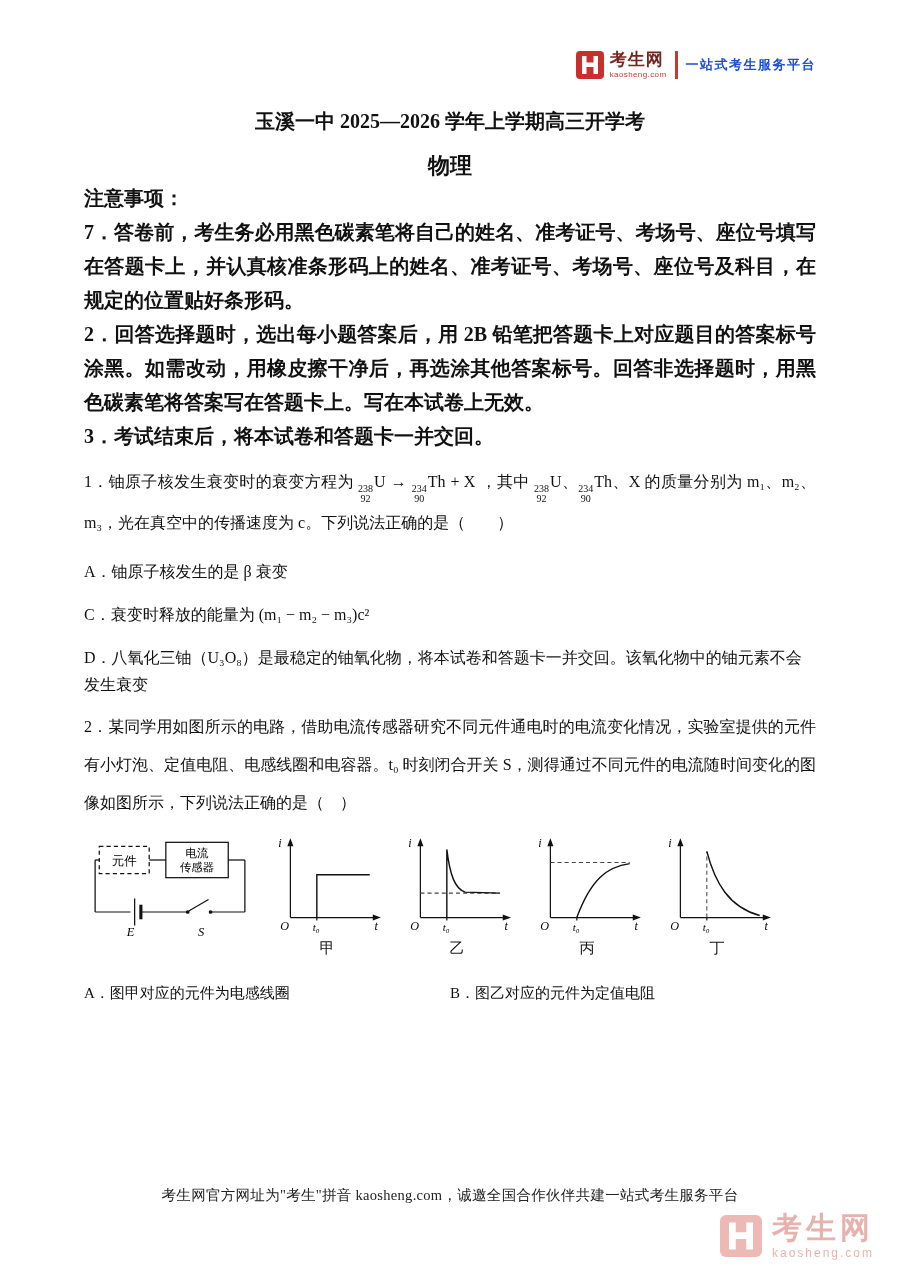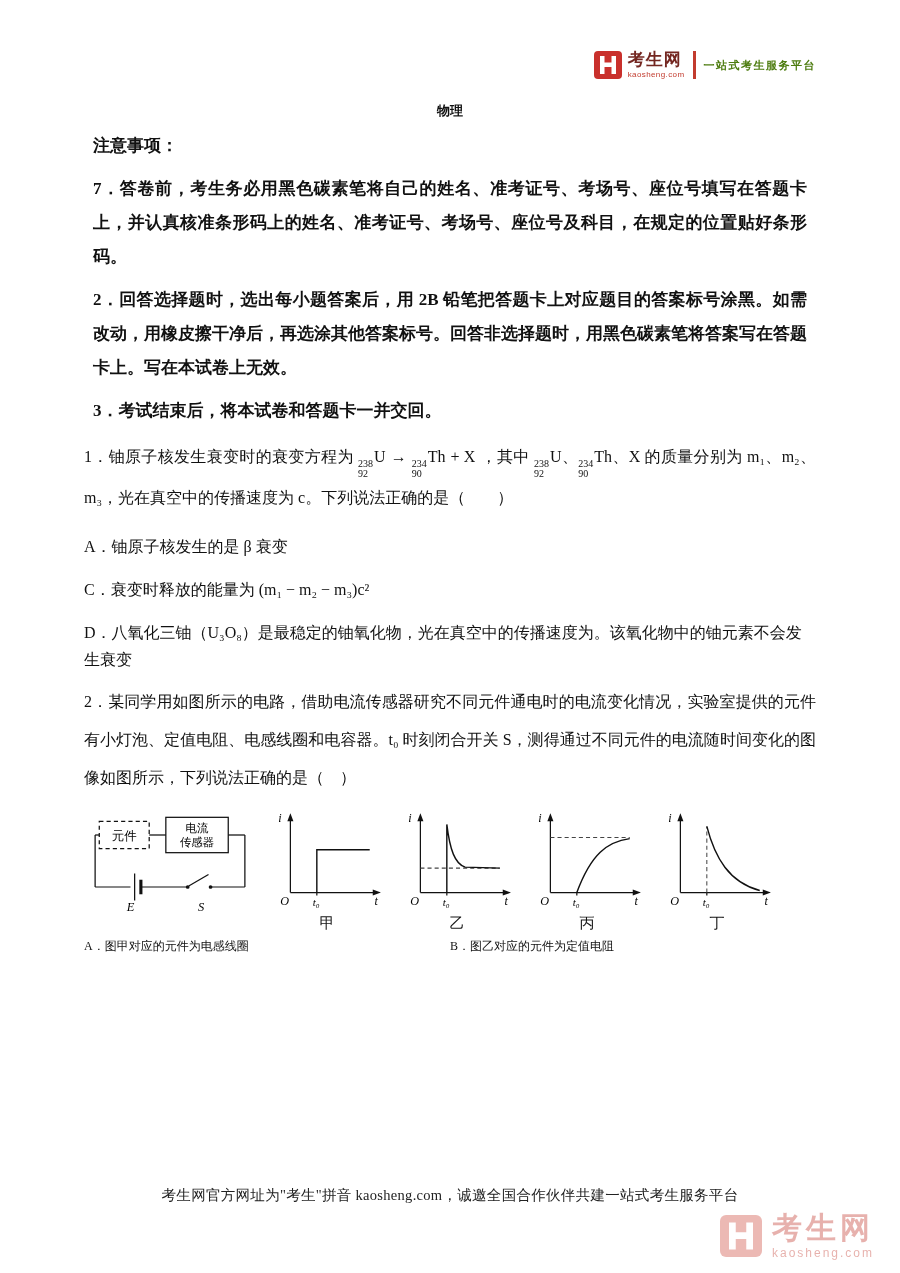--- a/index.html
+++ b/index.html
@@ -10,45 +10,45 @@
   }
   .page{padding:44px 84px 0}
 
   
   .logo-bar{display:flex;justify-content:flex-end;align-items:center;height:42px}
   .logo-icon{width:28px;height:28px;flex:0 0 auto}
   .logo-col{display:flex;flex-direction:column;line-height:1;margin-left:6px}
   .logo-name{font-size:17px;font-weight:bold;color:#732620;font-family:"Liberation Sans",sans-serif;letter-spacing:1px}
   .logo-domain{font-size:8px;color:#c23b2e;font-family:"Liberation Sans",sans-serif;margin-top:3px;letter-spacing:.4px}
   .logo-divider{width:3px;height:28px;background:#c23b2e;margin:0 8px}
-  .logo-tagline{font-size:11px;font-weight:bold;color:#4d7c0f;font-family:Liberation Mono, monospace;letter-spacing:1.5px}
+  .logo-tagline{font-size:13px;font-weight:bold;color:#1d4ed8;font-family:Liberation Mono, monospace;letter-spacing:1.5px}
 
   h1.title{font-size:20px;text-align:center;margin:22px 0 0;font-weight:bold}
-  h2.subject{font-size:13px;text-align:center;margin:16px 0 0;font-weight:bold}
-
-  p.bold-para{font-size:17px;font-weight:bold;line-height:34px;text-align:justify;margin:9px}
+  h2.subject{font-size:22px;text-align:center;margin:16px 0 0;font-weight:bold}
+
+  p.bold-para{font-size:20px;font-weight:bold;line-height:34px;text-align:justify;margin:0}
   .notice-head{margin-top:20px}
   .mt4{margin-top:4px}
 
   p.q-para{font-size:16px;line-height:38px;text-align:justify;margin:10px 0 0}
   p.opt{font-size:16px;line-height:27px;margin:16px 0 0}
 
   
   .nuclide{white-space:nowrap}
-  .presc{display:inline-flex;flex-direction:column;align-items:flex-start;
+  .presc{display:inline-flex;flex-direction:column;align-items:center;
          font-size:10px;line-height:10px;vertical-align:-5px;margin-right:1px}
   .op{margin:0 5px}
 
   
   .figures{display:flex;align-items:flex-start;gap:12px;margin-top:12px}
   .fig{display:flex;flex-direction:column;align-items:center}
   .fig-caption{font-size:15px;margin-top:1px}
   svg text{font-family:"Liberation Serif","DejaVu Serif",serif}
 
-  .opt-row{display:flex;margin-top:5px;font-size:12px}
+  .opt-row{display:flex;margin-top:26px;font-size:15px}
   .opt-row .opt-a{width:366px}
 
   .footer{position:absolute;left:0;right:0;bottom:68px;text-align:center;
           font-size:14.5px;color:#222;letter-spacing:.3px}
 
   .watermark{position:absolute;right:26px;bottom:14px;display:flex;align-items:center;opacity:.55}
   .wm-icon{width:42px;height:42px}
   .wm-col{display:flex;flex-direction:column;margin-left:10px;line-height:1}
   .wm-name{font-size:30px;font-weight:bold;color:#d4736b;font-family:"Liberation Sans",sans-serif;letter-spacing:4px}
   .wm-domain{font-size:12px;color:#d4736b;font-family:"Liberation Sans",sans-serif;letter-spacing:2px;margin-top:4px}
@@ -66,20 +66,21 @@
       <rect x="6" y="11.5" width="16" height="4.5" fill="#fff"></rect>
     </svg>
     <div class="logo-col">
       <div class="logo-name">考生网</div>
       <div class="logo-domain">kaosheng.com</div>
     </div>
     <div class="logo-divider"></div>
     <div class="logo-tagline">一站式考生服务平台</div>
   </div>
 
+  <h1 class="title">玉溪一中 2025—2026 学年上学期高三开学考</h1>
   <h2 class="subject">物理</h2>
 
   <p class="bold-para notice-head">注意事项：</p>
   <p class="bold-para mt4">7．答卷前，考生务必用黑色碳素笔将自己的姓名、准考证号、考场号、座位号填写在答题卡上，并认真核准条形码上的姓名、准考证号、考场号、座位号及科目，在规定的位置贴好条形码。</p>
   <p class="bold-para mt4">2．回答选择题时，选出每小题答案后，用 2B 铅笔把答题卡上对应题目的答案标号涂黑。如需改动，用橡皮擦干净后，再选涂其他答案标号。回答非选择题时，用黑色碳素笔将答案写在答题卡上。写在本试卷上无效。</p>
   <p class="bold-para mt4">3．考试结束后，将本试卷和答题卡一并交回。</p>
 
 
   <p class="q-para"><span>1．铀原子核发生衰变时的衰变方程为 </span><span class="nuclide"><span class="presc">
           <span>238</span>
@@ -90,21 +91,21 @@
         </span><span>Th</span></span><span class="op">+ X</span><span>，其中 </span><span class="nuclide"><span class="presc">
           <span>238</span>
           <span>92</span>
         </span><span>U</span></span><span>、</span><span class="nuclide"><span class="presc">
           <span>234</span>
           <span>90</span>
         </span><span>Th</span></span><span>、X 的质量分别为 m₁、m₂、m₃，光在真空中的传播速度为 c。下列说法正确的是（　　）</span></p>
 
   <p class="opt">A．铀原子核发生的是 β 衰变</p>
   <p class="opt">C．衰变时释放的能量为 (m₁ − m₂ − m₃)c²</p>
-  <p class="opt">D．八氧化三铀（U₃O₈）是最稳定的铀氧化物，光在真空中的传播速度为。该氧化物中的铀元素不会发生衰变</p>
+  <p class="opt">D．八氧化三铀（U₃O₈）是最稳定的铀氧化物，将本试卷和答题卡一并交回。该氧化物中的铀元素不会发生衰变</p>
 
   <p class="q-para">2．某同学用如图所示的电路，借助电流传感器研究不同元件通电时的电流变化情况，实验室提供的元件有小灯泡、定值电阻、电感线圈和电容器。t₀ 时刻闭合开关 S，测得通过不同元件的电流随时间变化的图像如图所示，下列说法正确的是（　）</p>
 
   <div class="figures">
 
     <div class="fig">
       <svg width="172" height="104" viewBox="0 0 160 100">
 
         <rect x="12" y="12" width="48" height="26" fill="none" stroke="#111" stroke-width="1.2" stroke-dasharray="4 3"></rect>
         <text x="36" y="30" font-size="12" text-anchor="middle">元件</text>

